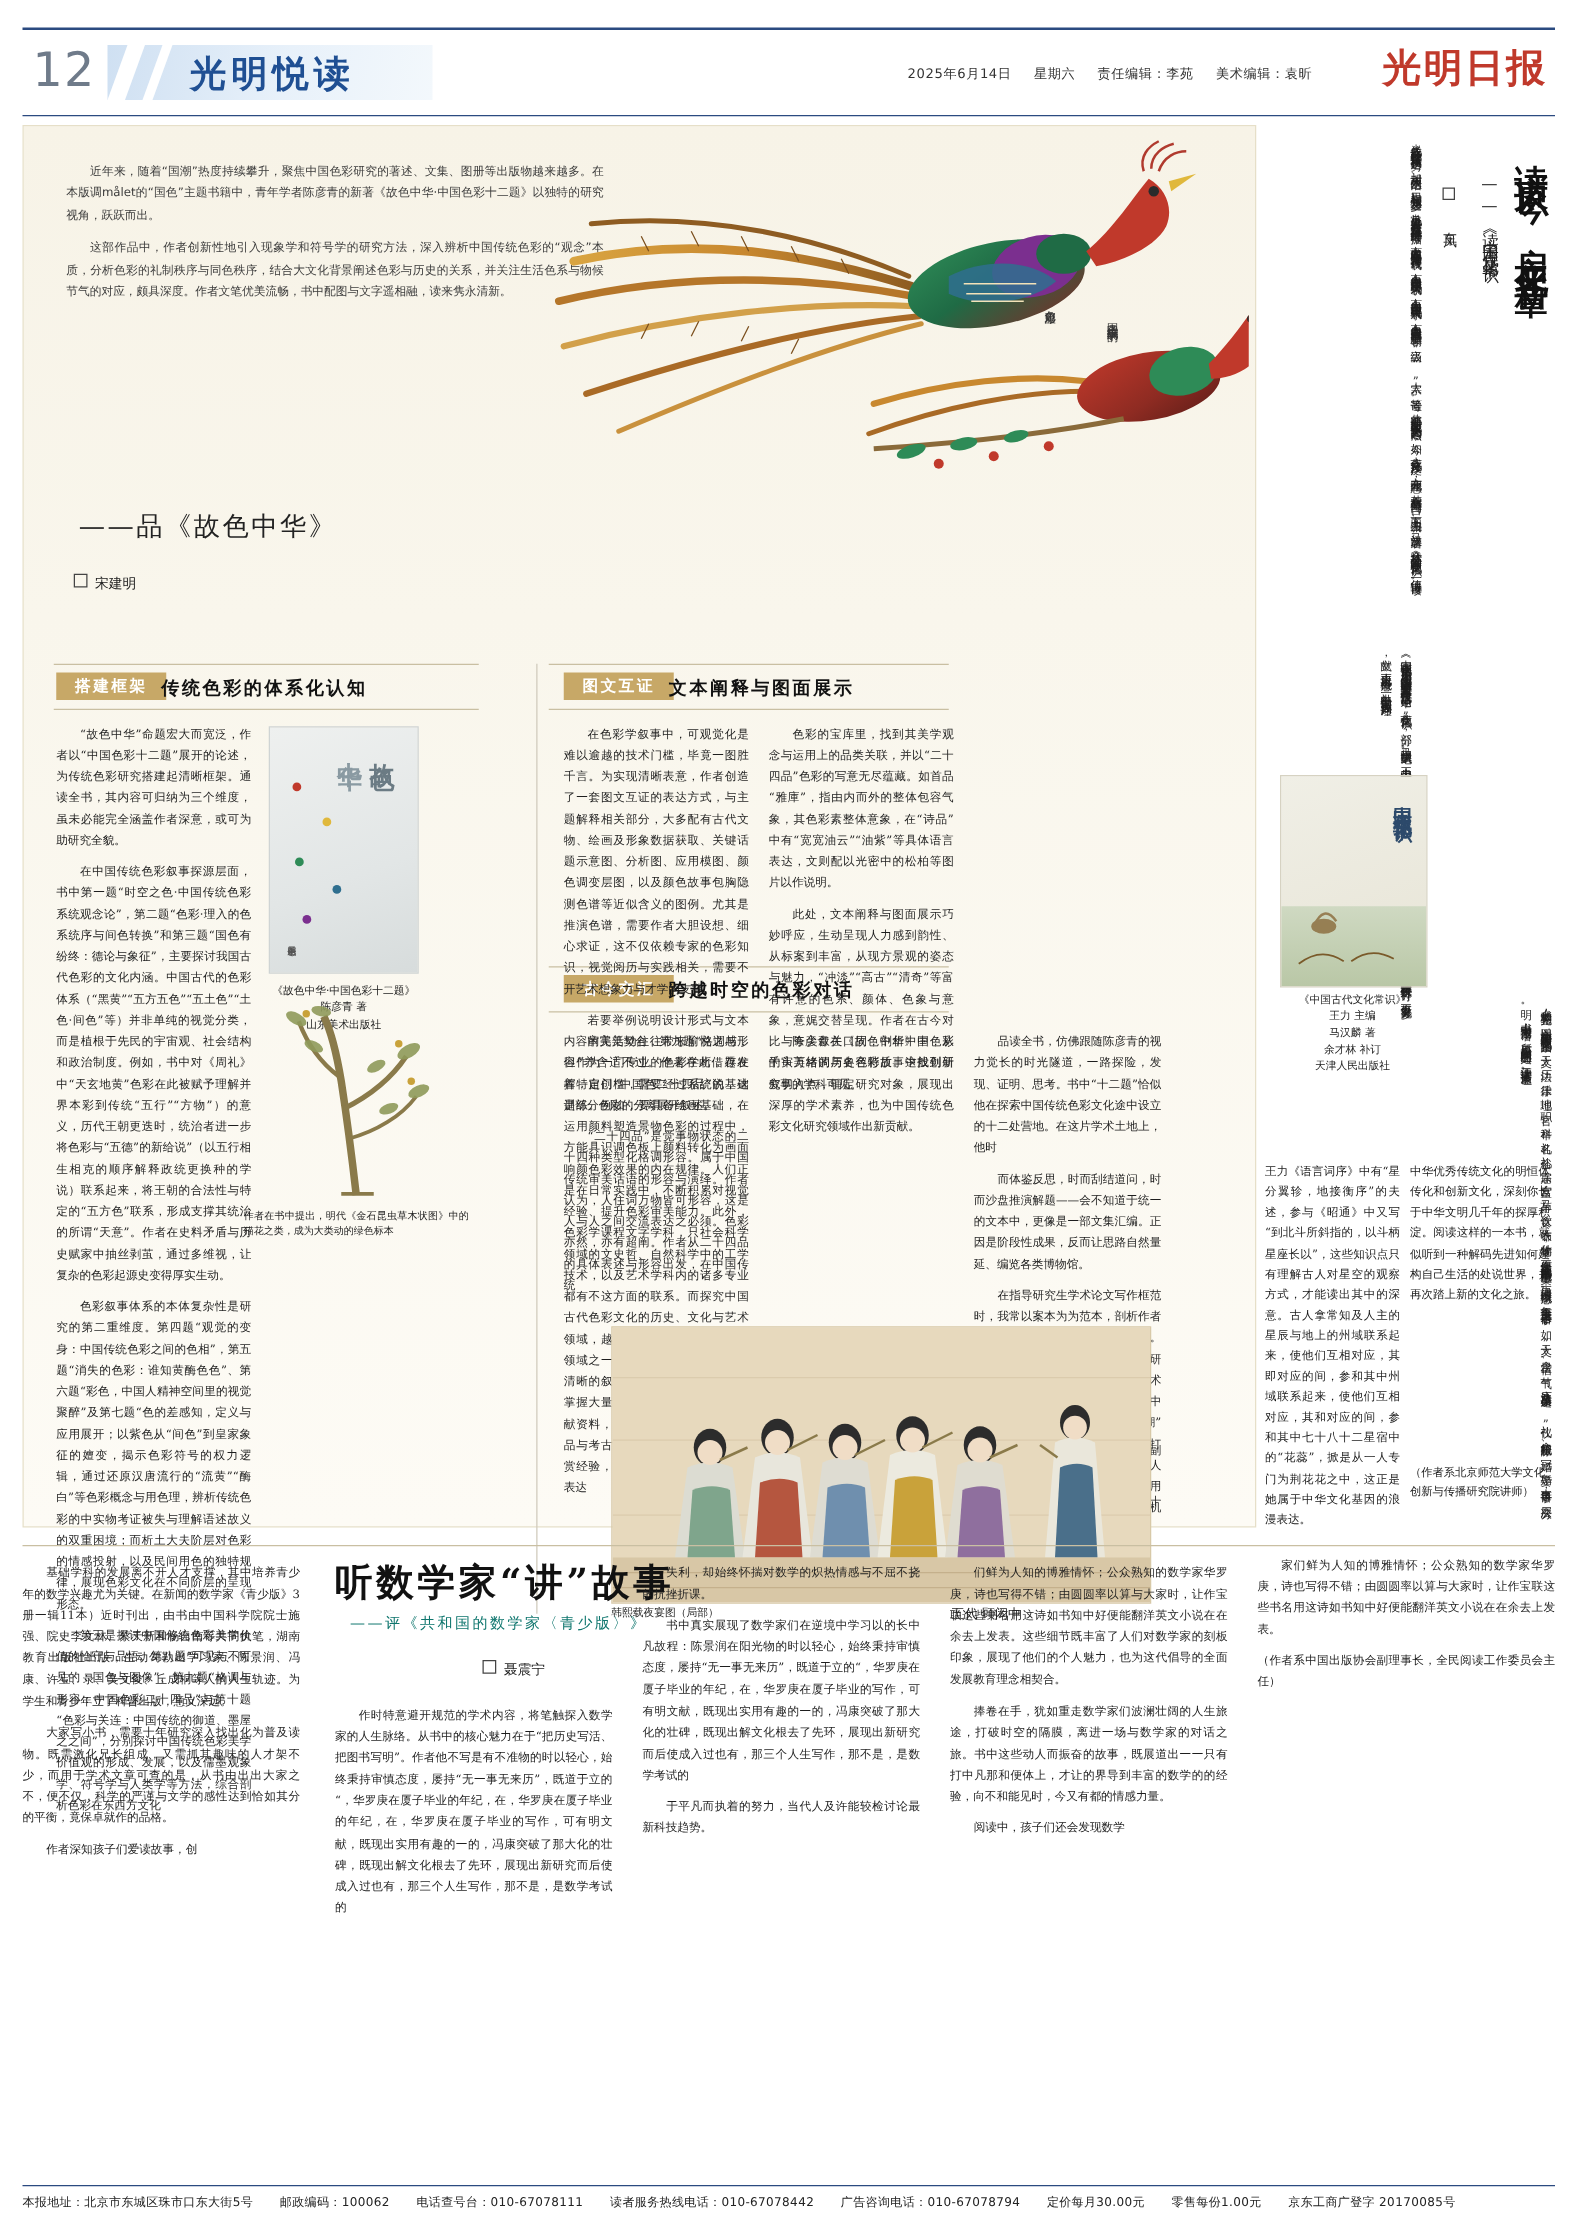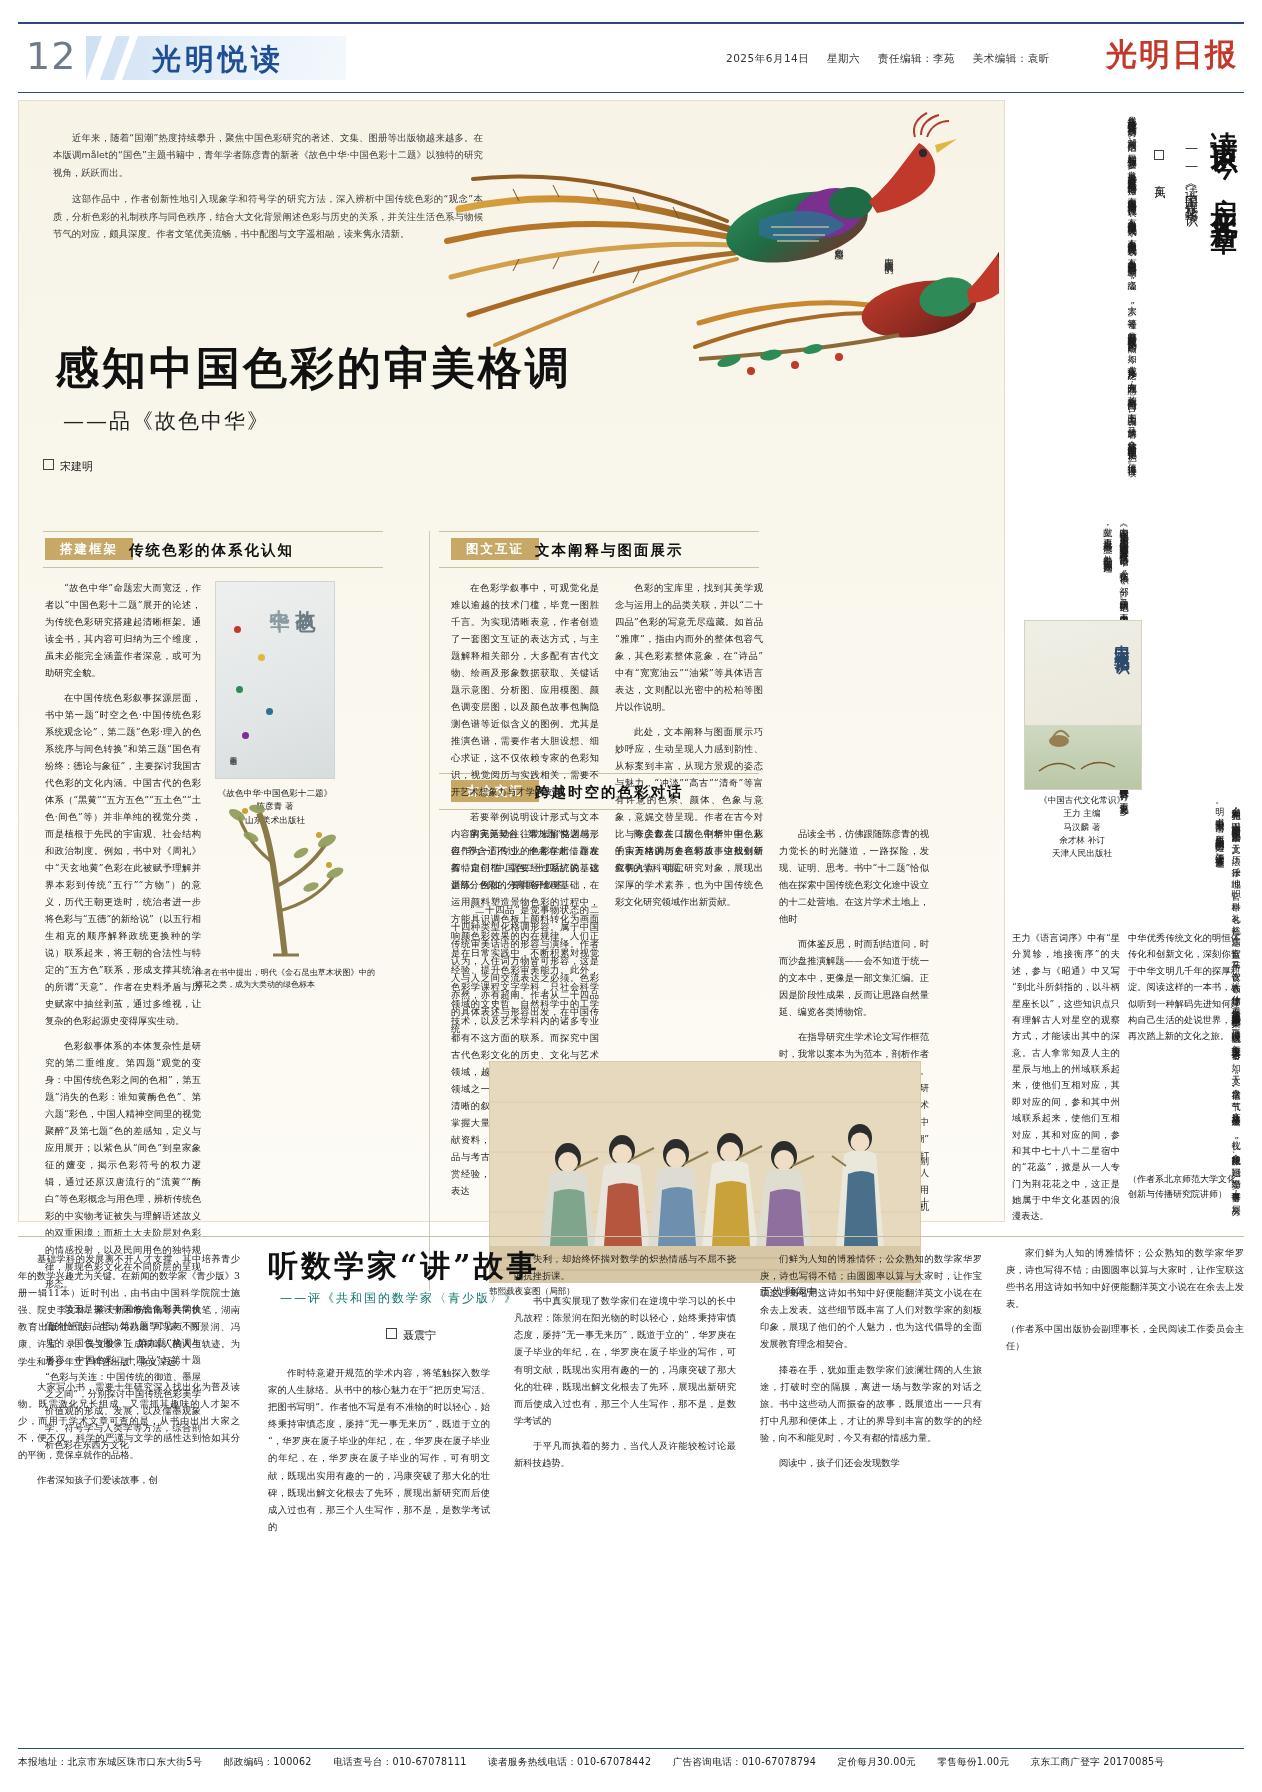--- a/index.html
+++ b/index.html
@@ -17,21 +17,21 @@
   .mh-logo{position:absolute;right:24px;top:34px;font-size:31px;font-weight:bold;color:#c0392b;letter-spacing:2px;font-family:"DejaVu Serif","Liberation Serif",serif;}
   .mh-bot-rule{position:absolute;left:18px;top:92px;width:1226px;height:1px;background:#2b4a80;}
 
   
   .feature{position:absolute;left:18px;top:100px;width:985px;height:1120px;background:linear-gradient(180deg,#f7f3e7 0%,#f9f6ec 35%,#fdfbf5 100%);border:1px solid #e6dfc8;}
   .kicker{position:absolute;left:34px;top:28px;width:430px;font-size:9.4px;line-height:1.85;color:#3b3b3b;text-align:justify;font-family:"DejaVu Sans","Liberation Sans",sans-serif;}
   .kicker p{margin:0 0 9px 0;text-indent:19px;}
 
   .headline{position:absolute;left:36px;top:238px;font-size:44px;font-weight:bold;letter-spacing:3px;color:#111;}
   .subhead{position:absolute;left:44px;top:306px;font-size:21px;letter-spacing:2px;color:#222;}
-  .byline{position:absolute;left:24px;top:358px;font-size:11px;color:#222;}
+  .byline{position:absolute;left:40px;top:358px;font-size:11px;color:#222;}
   .byline .box{display:inline-block;width:9px;height:9px;border:1px solid #444;margin-right:6px;}
 
   
   .bird-art{position:absolute;left:380px;top:8px;width:600px;height:330px;}
   .bird-caption{position:absolute;left:812px;top:140px;width:14px;font-size:9px;line-height:1.35;color:#333;writing-mode:vertical-rl;text-orientation:upright;letter-spacing:1px;}
   .bird-caption2{position:absolute;left:862px;top:150px;width:14px;font-size:9px;line-height:1.35;color:#333;writing-mode:vertical-rl;text-orientation:upright;letter-spacing:1px;}
 
   
   .tag{position:absolute;height:22px;background:#c7a867;color:#fff;font-size:12.5px;letter-spacing:2px;display:flex;align-items:center;justify-content:center;padding:0 8px;font-weight:bold;}
   .tag-title{position:absolute;font-size:14.5px;font-weight:bold;letter-spacing:2px;color:#111;}
@@ -173,21 +173,20 @@
       <g fill="#c0392b">
         <circle cx="352" cy="262" r="4"></circle>
           <circle cx="396" cy="256" r="4"></circle>
           <circle cx="440" cy="248" r="4"></circle>
       </g>
     </svg>
   </div>
   <div class="bird-caption">色彩应用</div>
   <div class="bird-caption2">中国传统刺绣中的</div>
 
-  <div class="headline">感知中国色彩的审美格调</div>
   <div class="subhead">——品《故色中华》</div>
   <div class="byline">
     <span class="box"></span><span>宋建明</span>
   </div>
 
   <div class="rule" style="left:24px;top:430px;width:340px;"></div>
   <div class="rule" style="left:24px;top:466px;width:340px;"></div>
   <div class="rule" style="left:420px;top:430px;width:320px;"></div>
   <div class="rule" style="left:420px;top:466px;width:320px;"></div>
   <div class="rule" style="left:420px;top:672px;width:320px;"></div>

